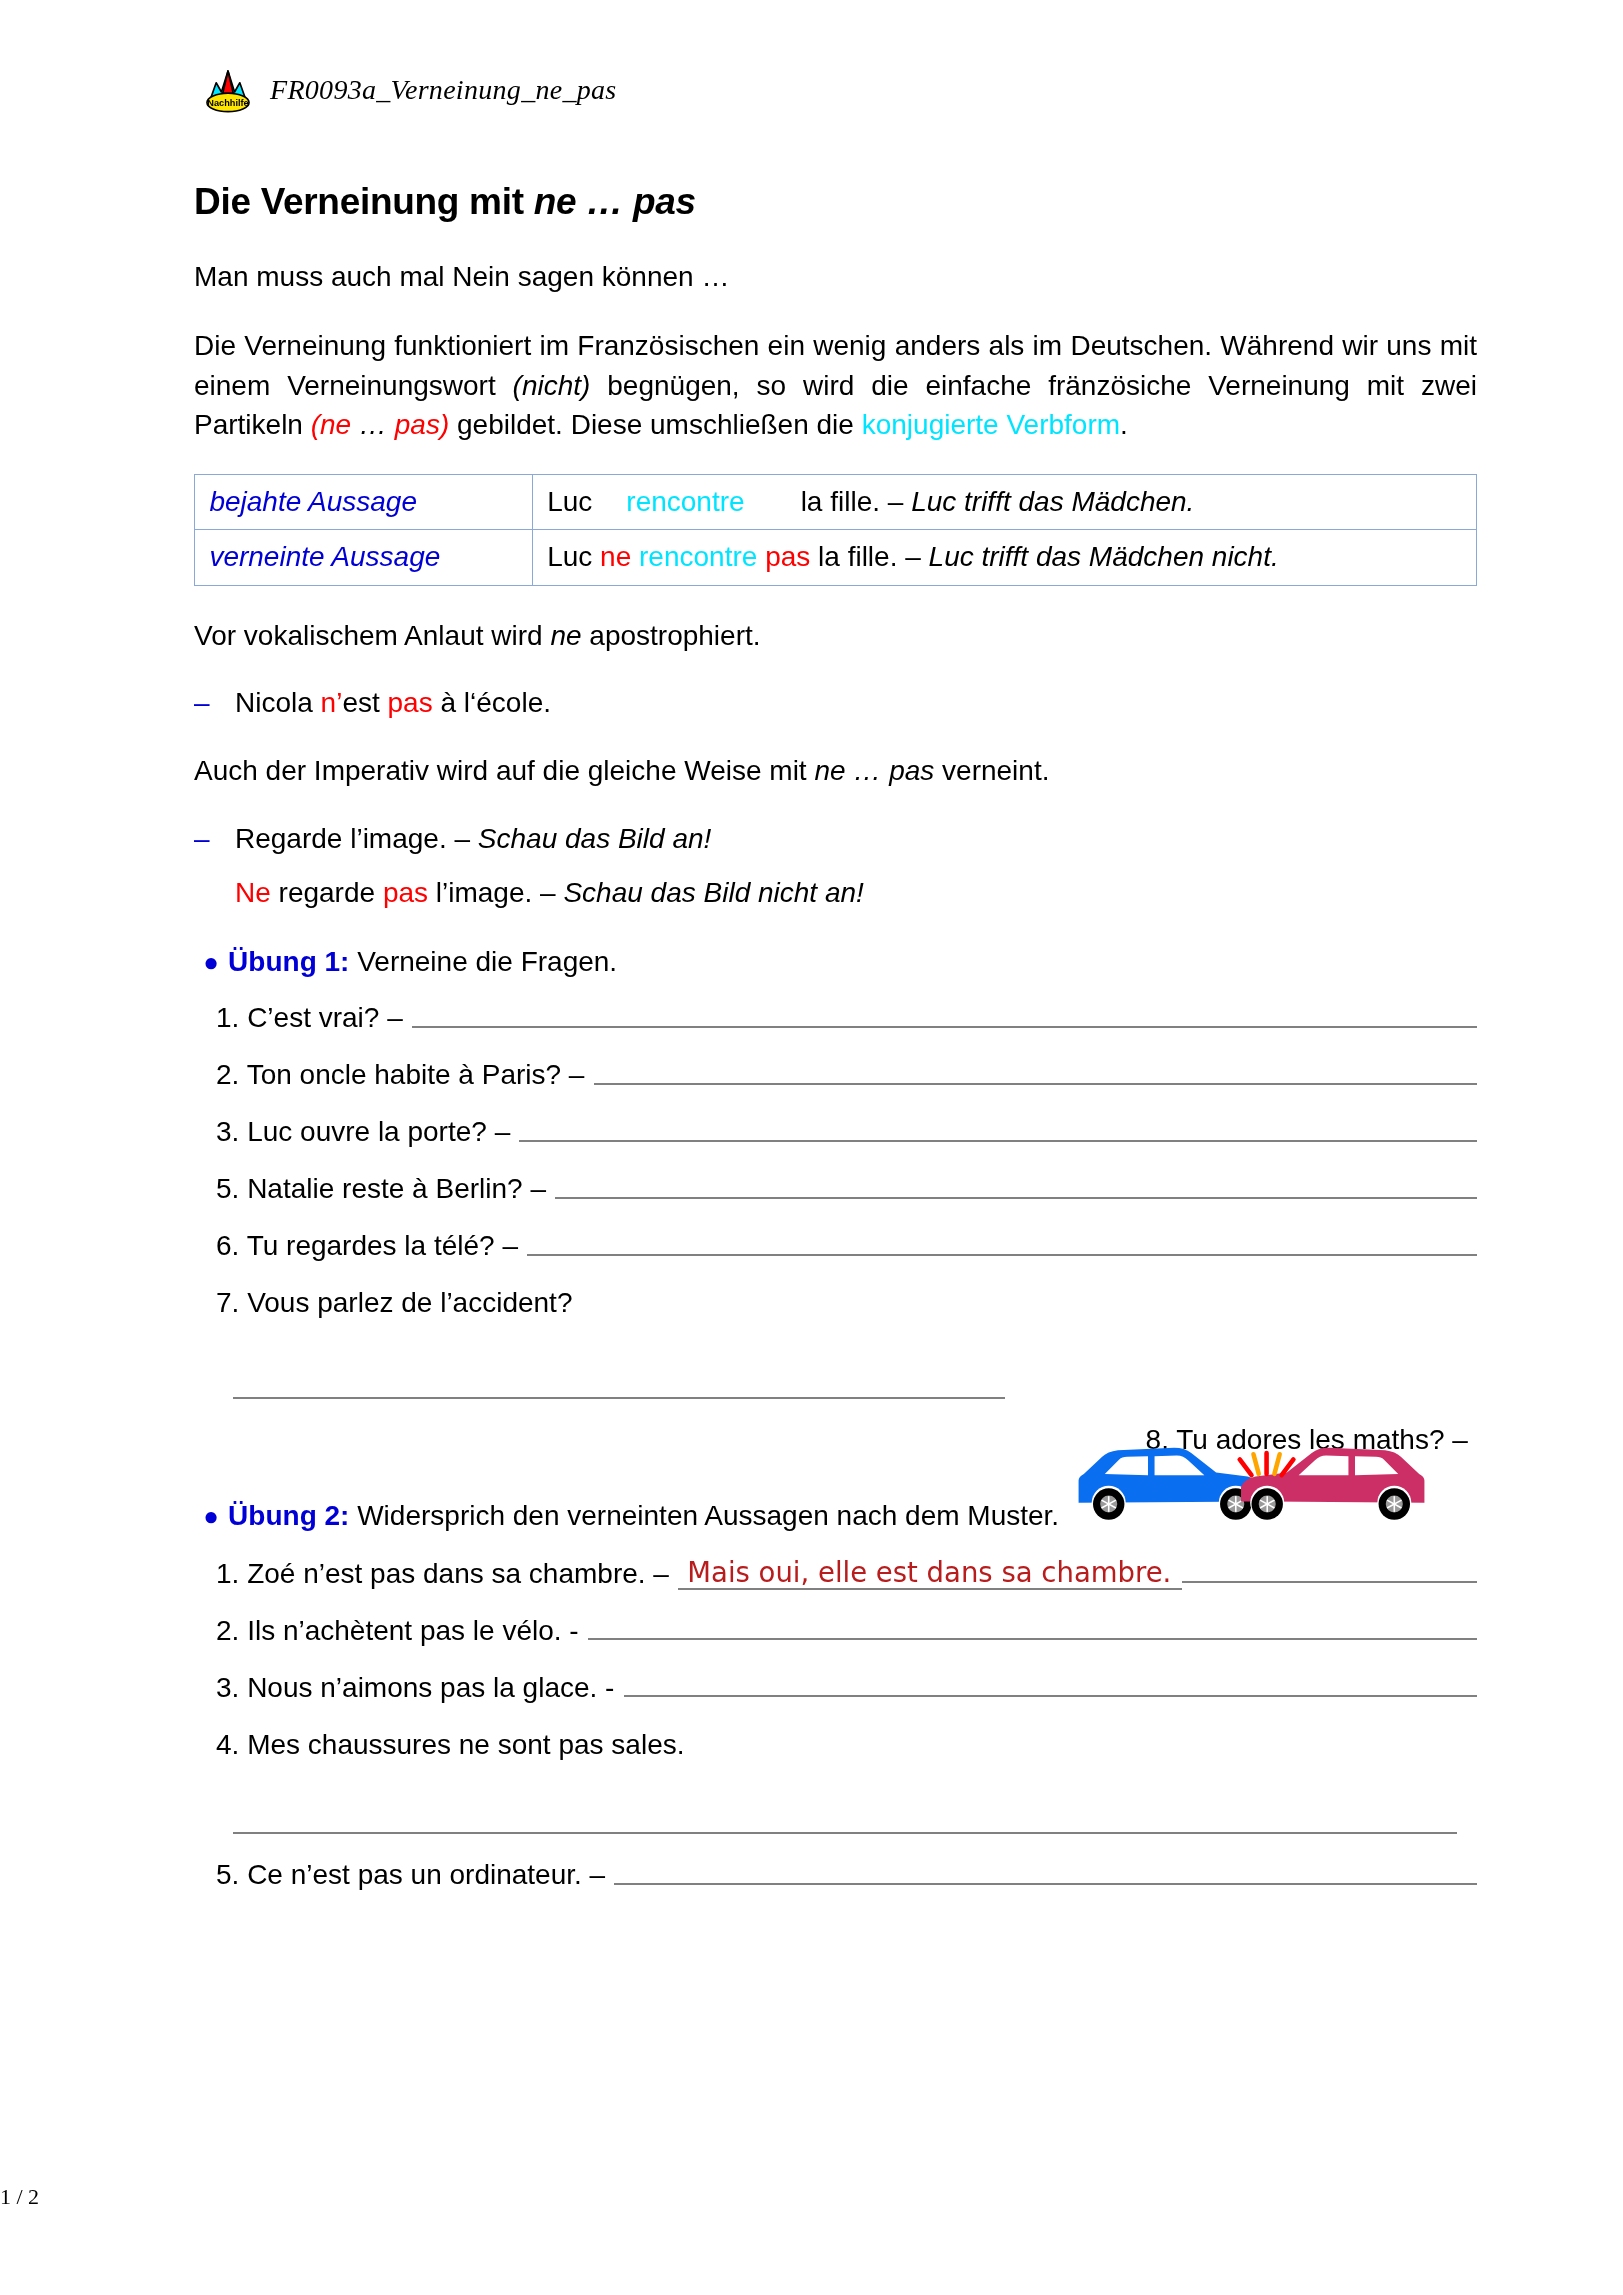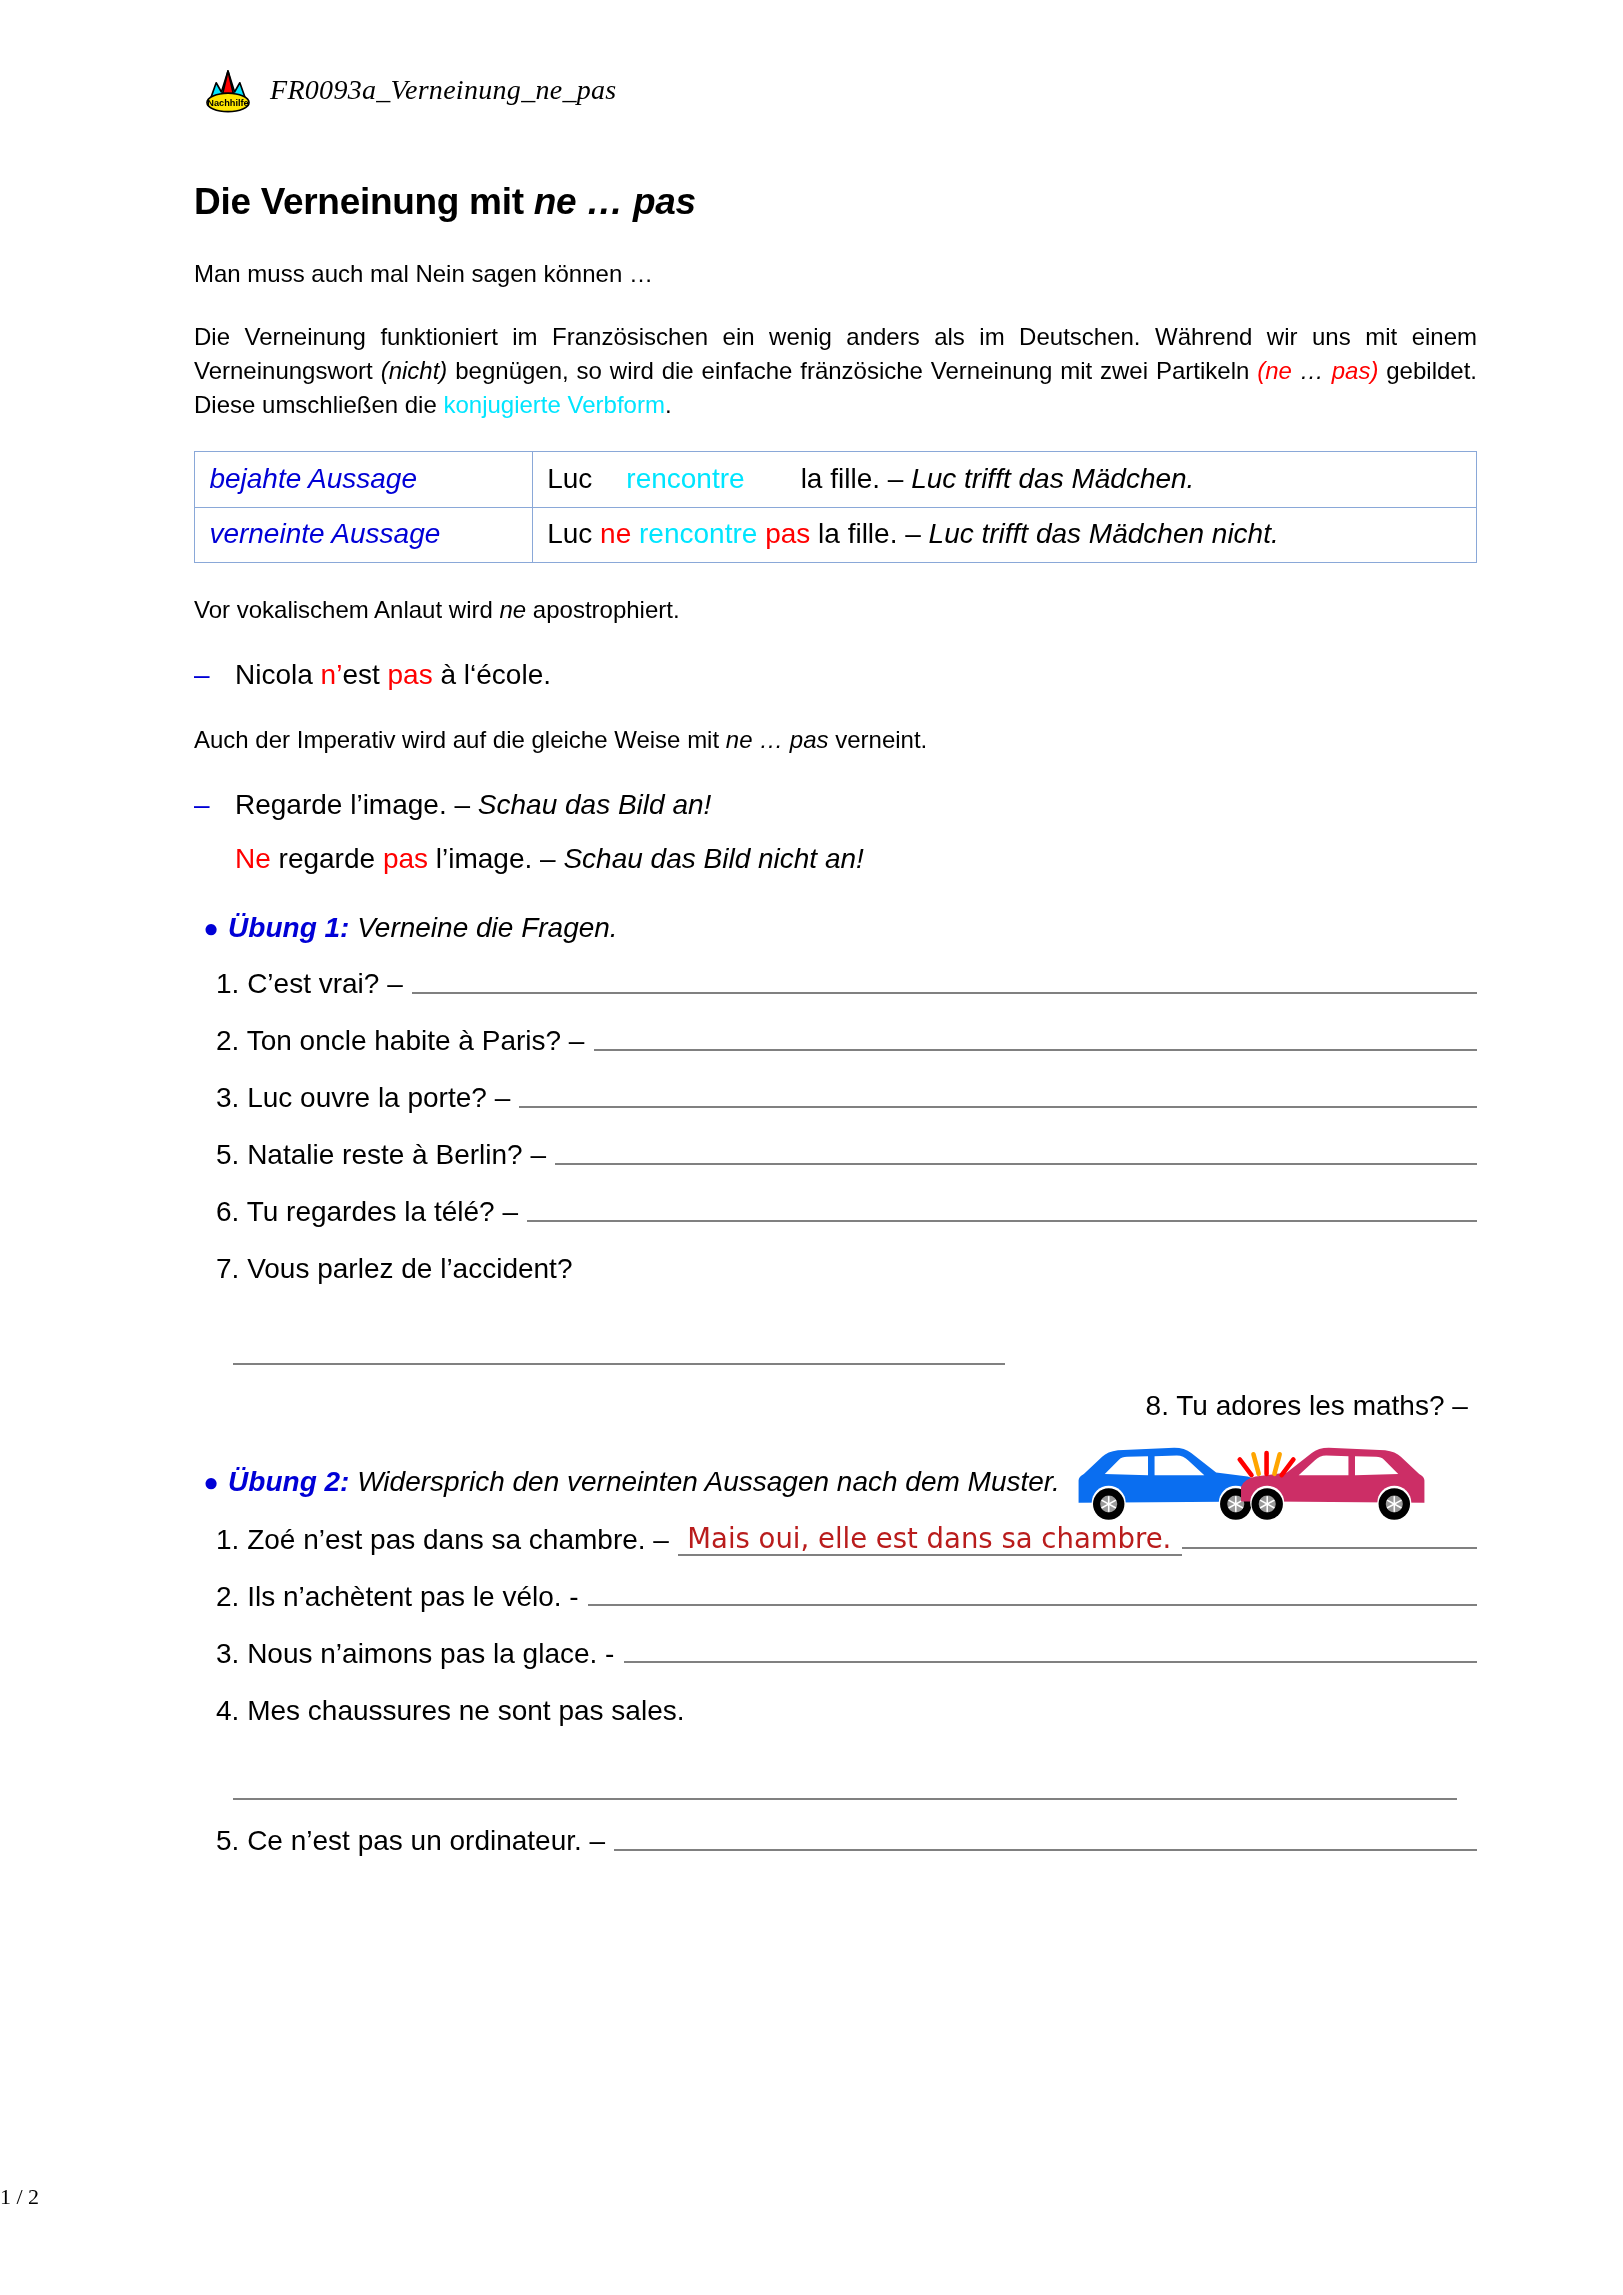--- a/index.html
+++ b/index.html
@@ -61,21 +61,21 @@
   h1.title {
     font-family: "Liberation Sans", sans-serif;
     font-weight: bold;
     font-size: 37px;
     margin: 0 0 34px 0;
     letter-spacing: -0.3px;
   }
   h1.title .it { font-style: italic; font-weight: bold; }
 
   p.para {
-    font-size: 24px;
+    font-size: 28px;
     line-height: 1.42;
     margin: 0 0 29px 0;
   }
   p.justify {
     text-align: justify;
     text-justify: inter-word;
   }
   .it { font-style: italic; }
   .red { color: #ff0000; }
   .cyan { color: #00e5ff; }
@@ -122,21 +122,20 @@
     padding-left: 41px;
     line-height: 1.35;
   }
 
   
   .ex-head {
     font-size: 28px;
     margin: 35px 0 23.6px 0;
     padding-left: 9.2px;
     position: relative;
-    font-style: italic;
   }
   .ex-head .dot {
     color: #0000d6;
     font-size: 26px;
     margin-right: 9.2px;
   }
   .ex-head .ex-label {
     color: #0000d6;
     font-weight: bold;
   }

